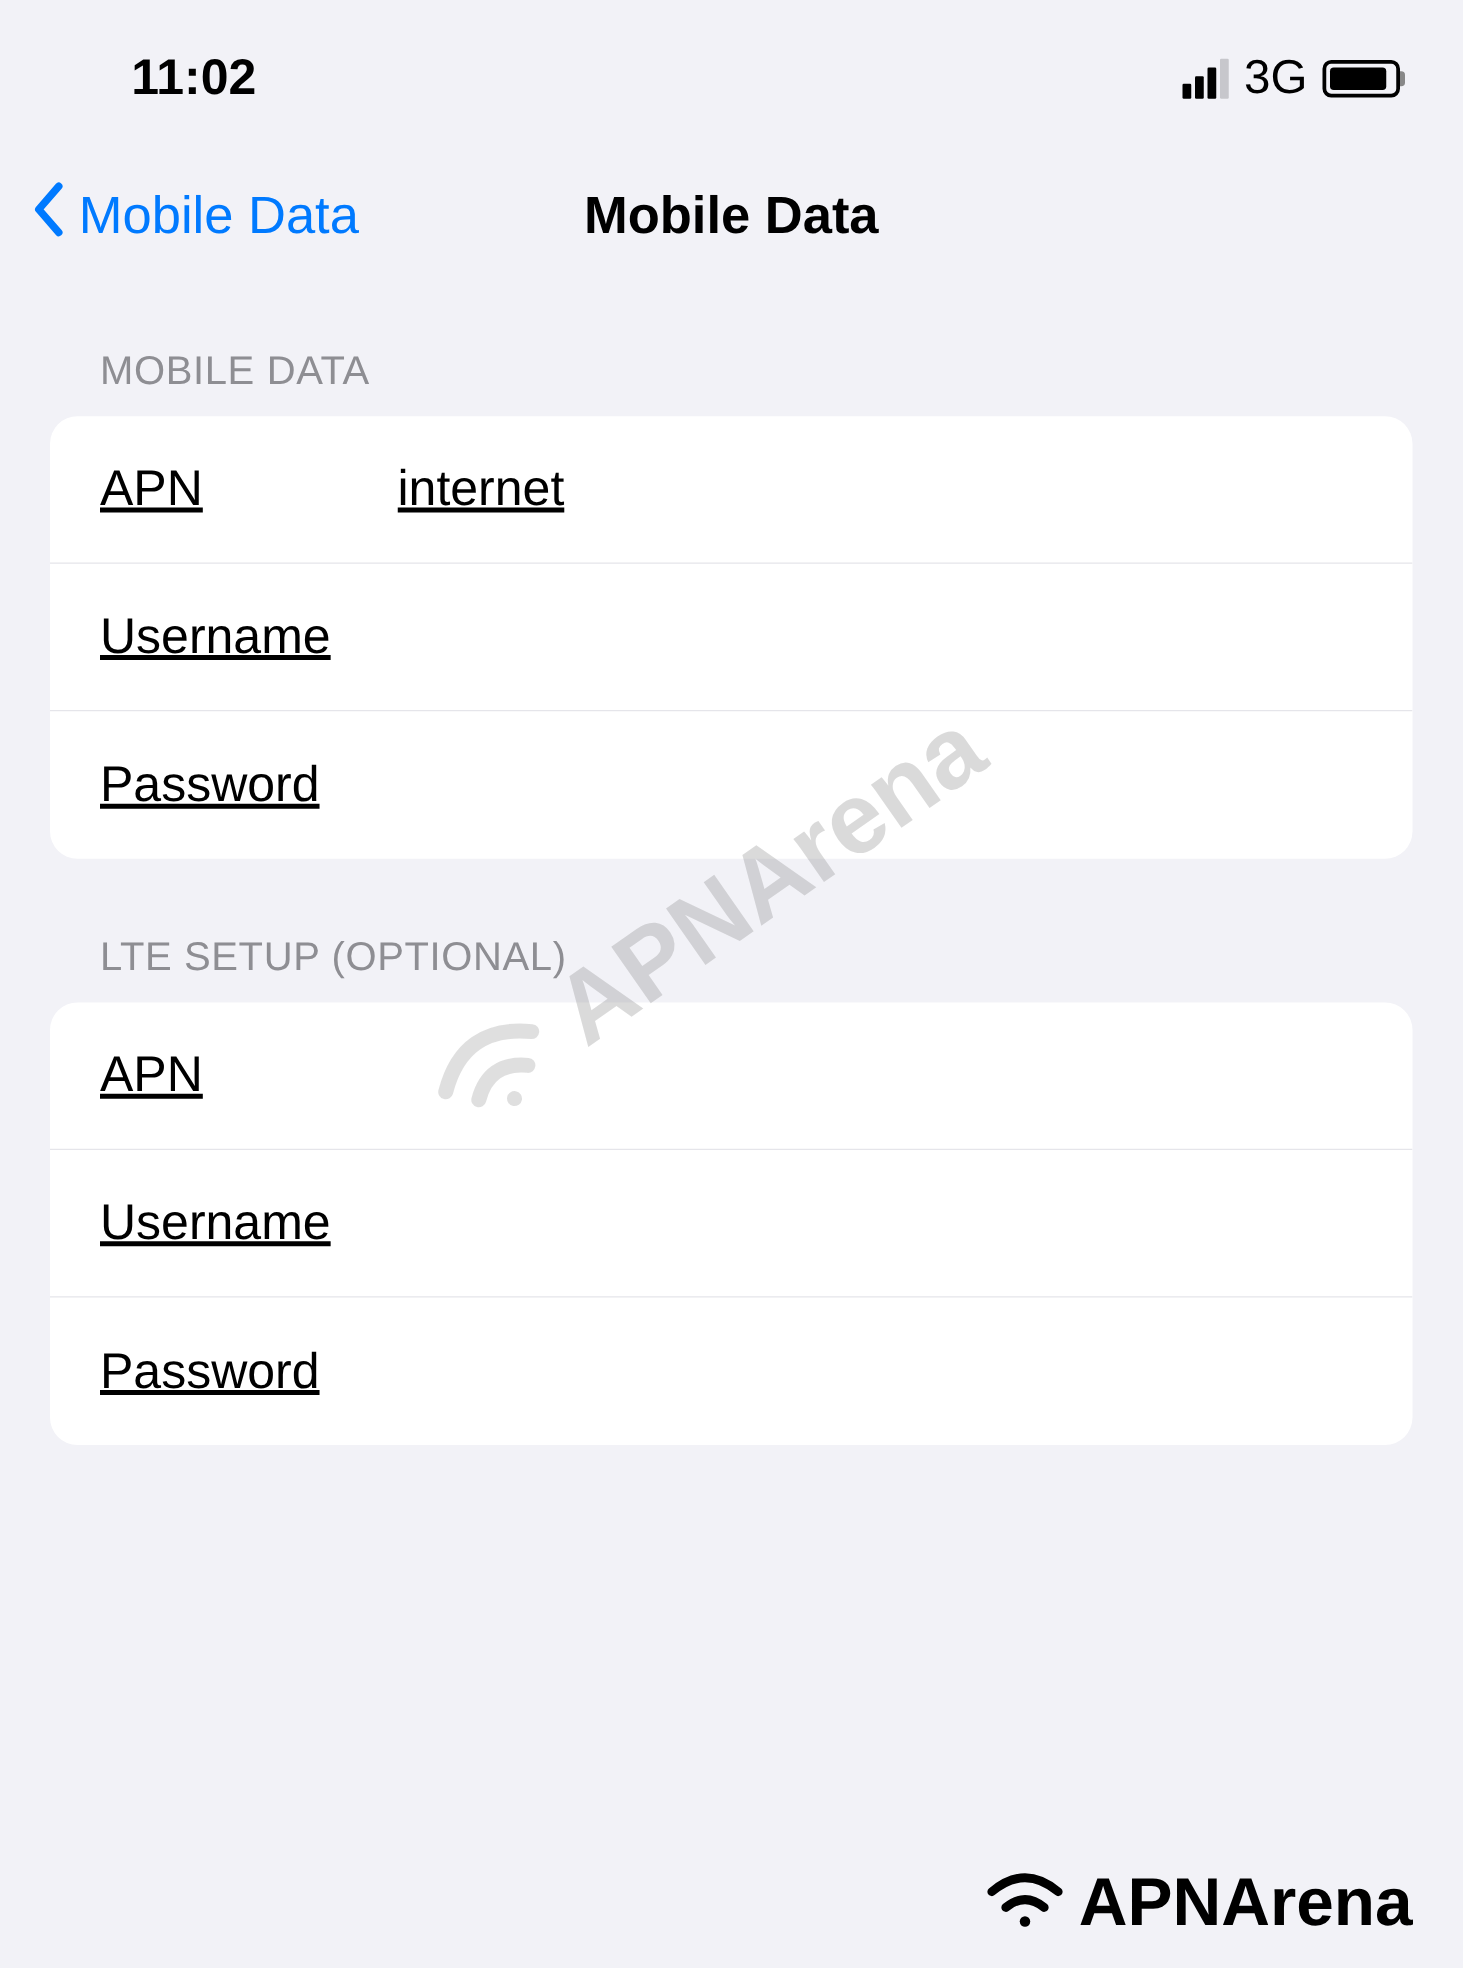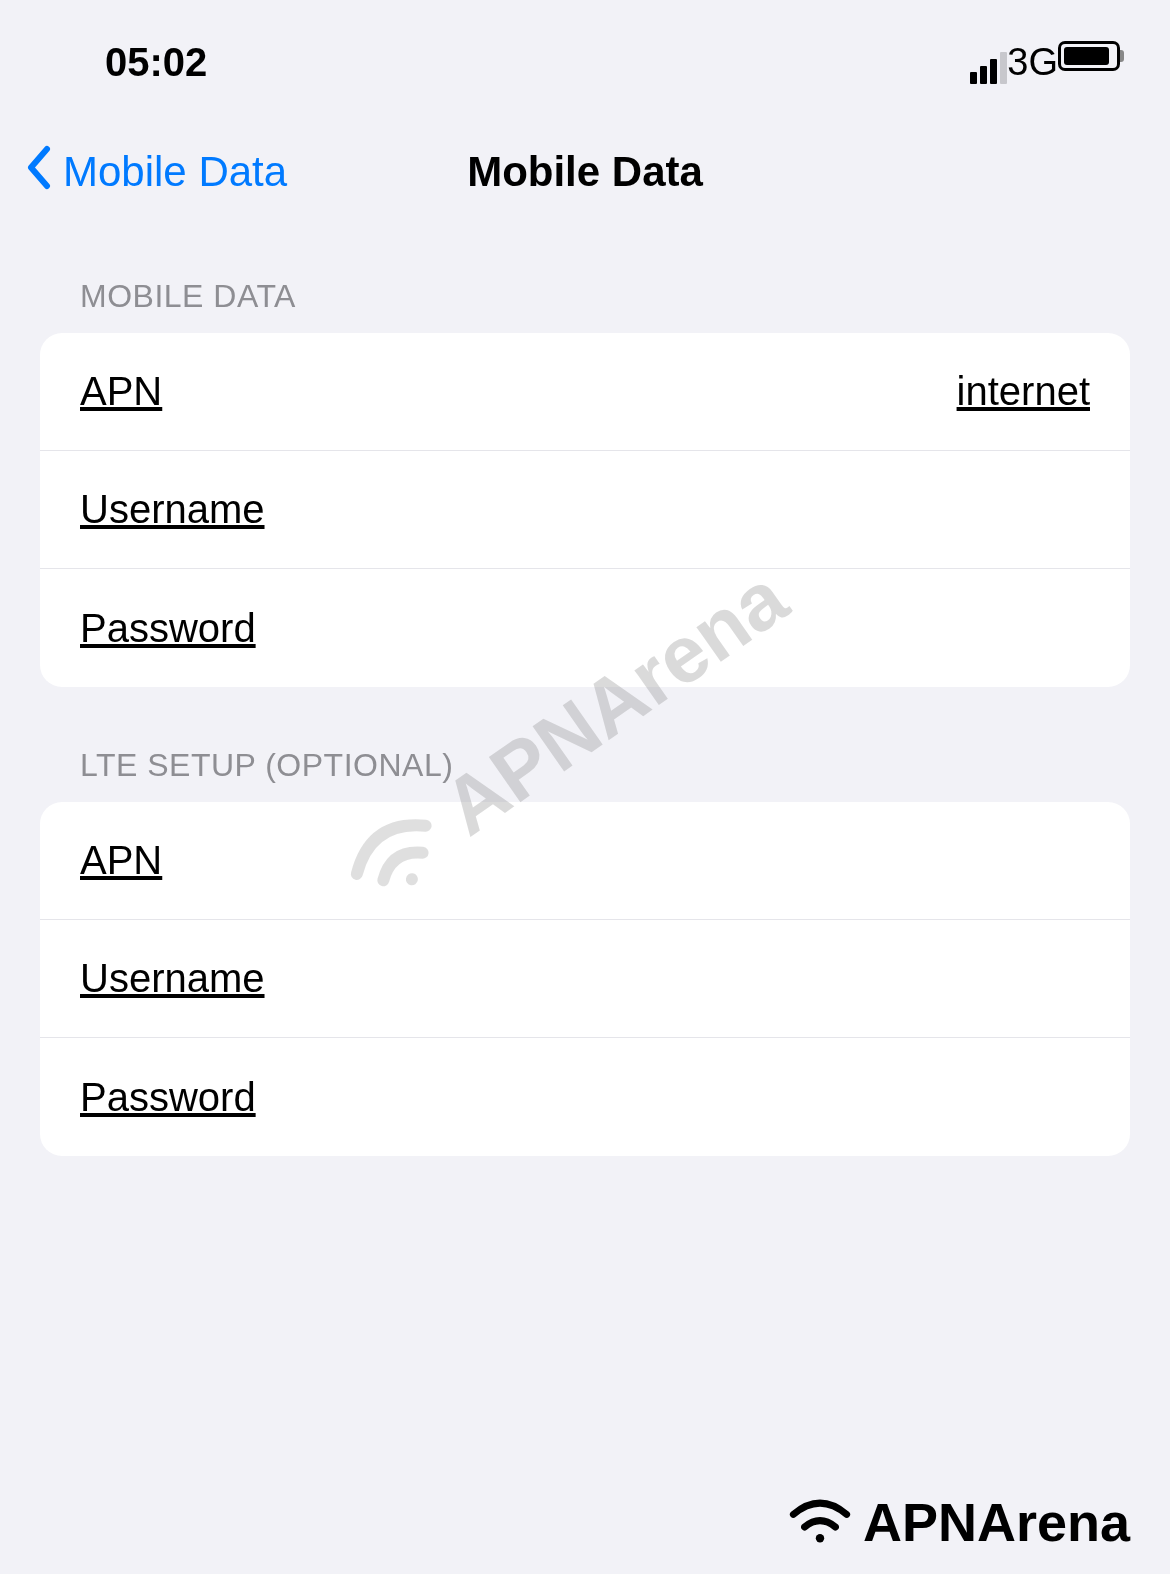--- a/index.html
+++ b/index.html
@@ -22,20 +22,22 @@
       align-items: center;
       padding: 40px 50px 20px 105px;
     }
     .time {
       font-size: 40px;
       font-weight: 600;
       color: #000;
     }
     .status-right {
       display: flex;
+      align-items: center;
+      gap: 12px;
     }
     .signal-bars {
       display: flex;
       align-items: flex-end;
       gap: 3px;
     }
     .signal-bars .bar {
       width: 7px;
       background: #000;
       border-radius: 1px;
@@ -139,21 +141,20 @@
       flex-shrink: 0;
     }
     .row-value-input {
       font-size: 40px;
       color: #000;
       border: none;
       outline: none;
       background: transparent;
       flex: 1;
       font-family: inherit;
-      text-align: right;
     }
     .watermark-center {
       position: absolute;
       top: 47%;
       left: 48%;
       transform: translate(-50%, -50%) rotate(-35deg);
       display: flex;
       align-items: center;
       gap: 10px;
       opacity: 0.3;
@@ -184,21 +185,21 @@
     }
     .wifi-icon-center svg {
       width: 120px;
       height: 100px;
     }
   </style>
 </head>
 <body>
 
 <div class="status-bar">
-  <div class="time">05:02</div>
+  <div class="time">11:02</div>
   <div class="status-right">
     <div class="signal-bars">
       <div class="bar b1"></div>
       <div class="bar b2"></div>
       <div class="bar b3"></div>
       <div class="bar b4"></div>
     </div>
     <div class="network-type">3G</div>
     <div class="battery">
       <div class="battery-fill"></div>

